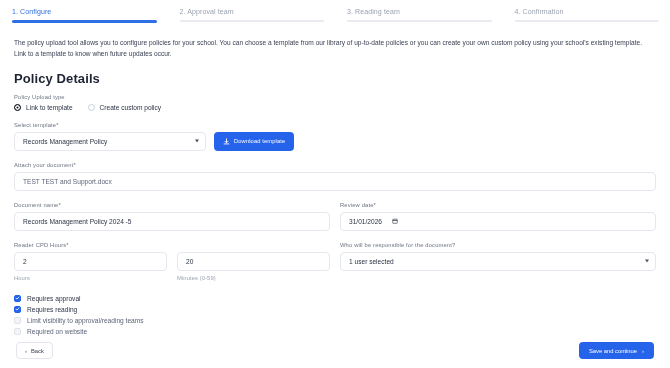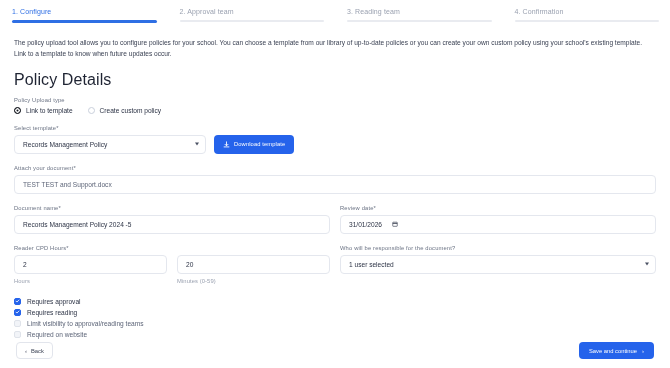--- a/index.html
+++ b/index.html
@@ -42,22 +42,22 @@
   .intro {
     font-size: 6.6px;
     line-height: 1.75;
     color: #3b4254;
     padding: 14px 14px 0 14px;
     max-width: 660px;
   }
 
   
   .section-title {
-    font-size: 16px;
-    font-weight: normal;
+    font-size: 13px;
+    font-weight: bold;
     color: #1f2433;
     padding: 11px 14px 0 14px;
     letter-spacing: .1px;
   }
 
   .field-label {
     font-size: 5.8px;
     color: #6b7governed;
     color: #6b7384;
     letter-spacing: .15px;

